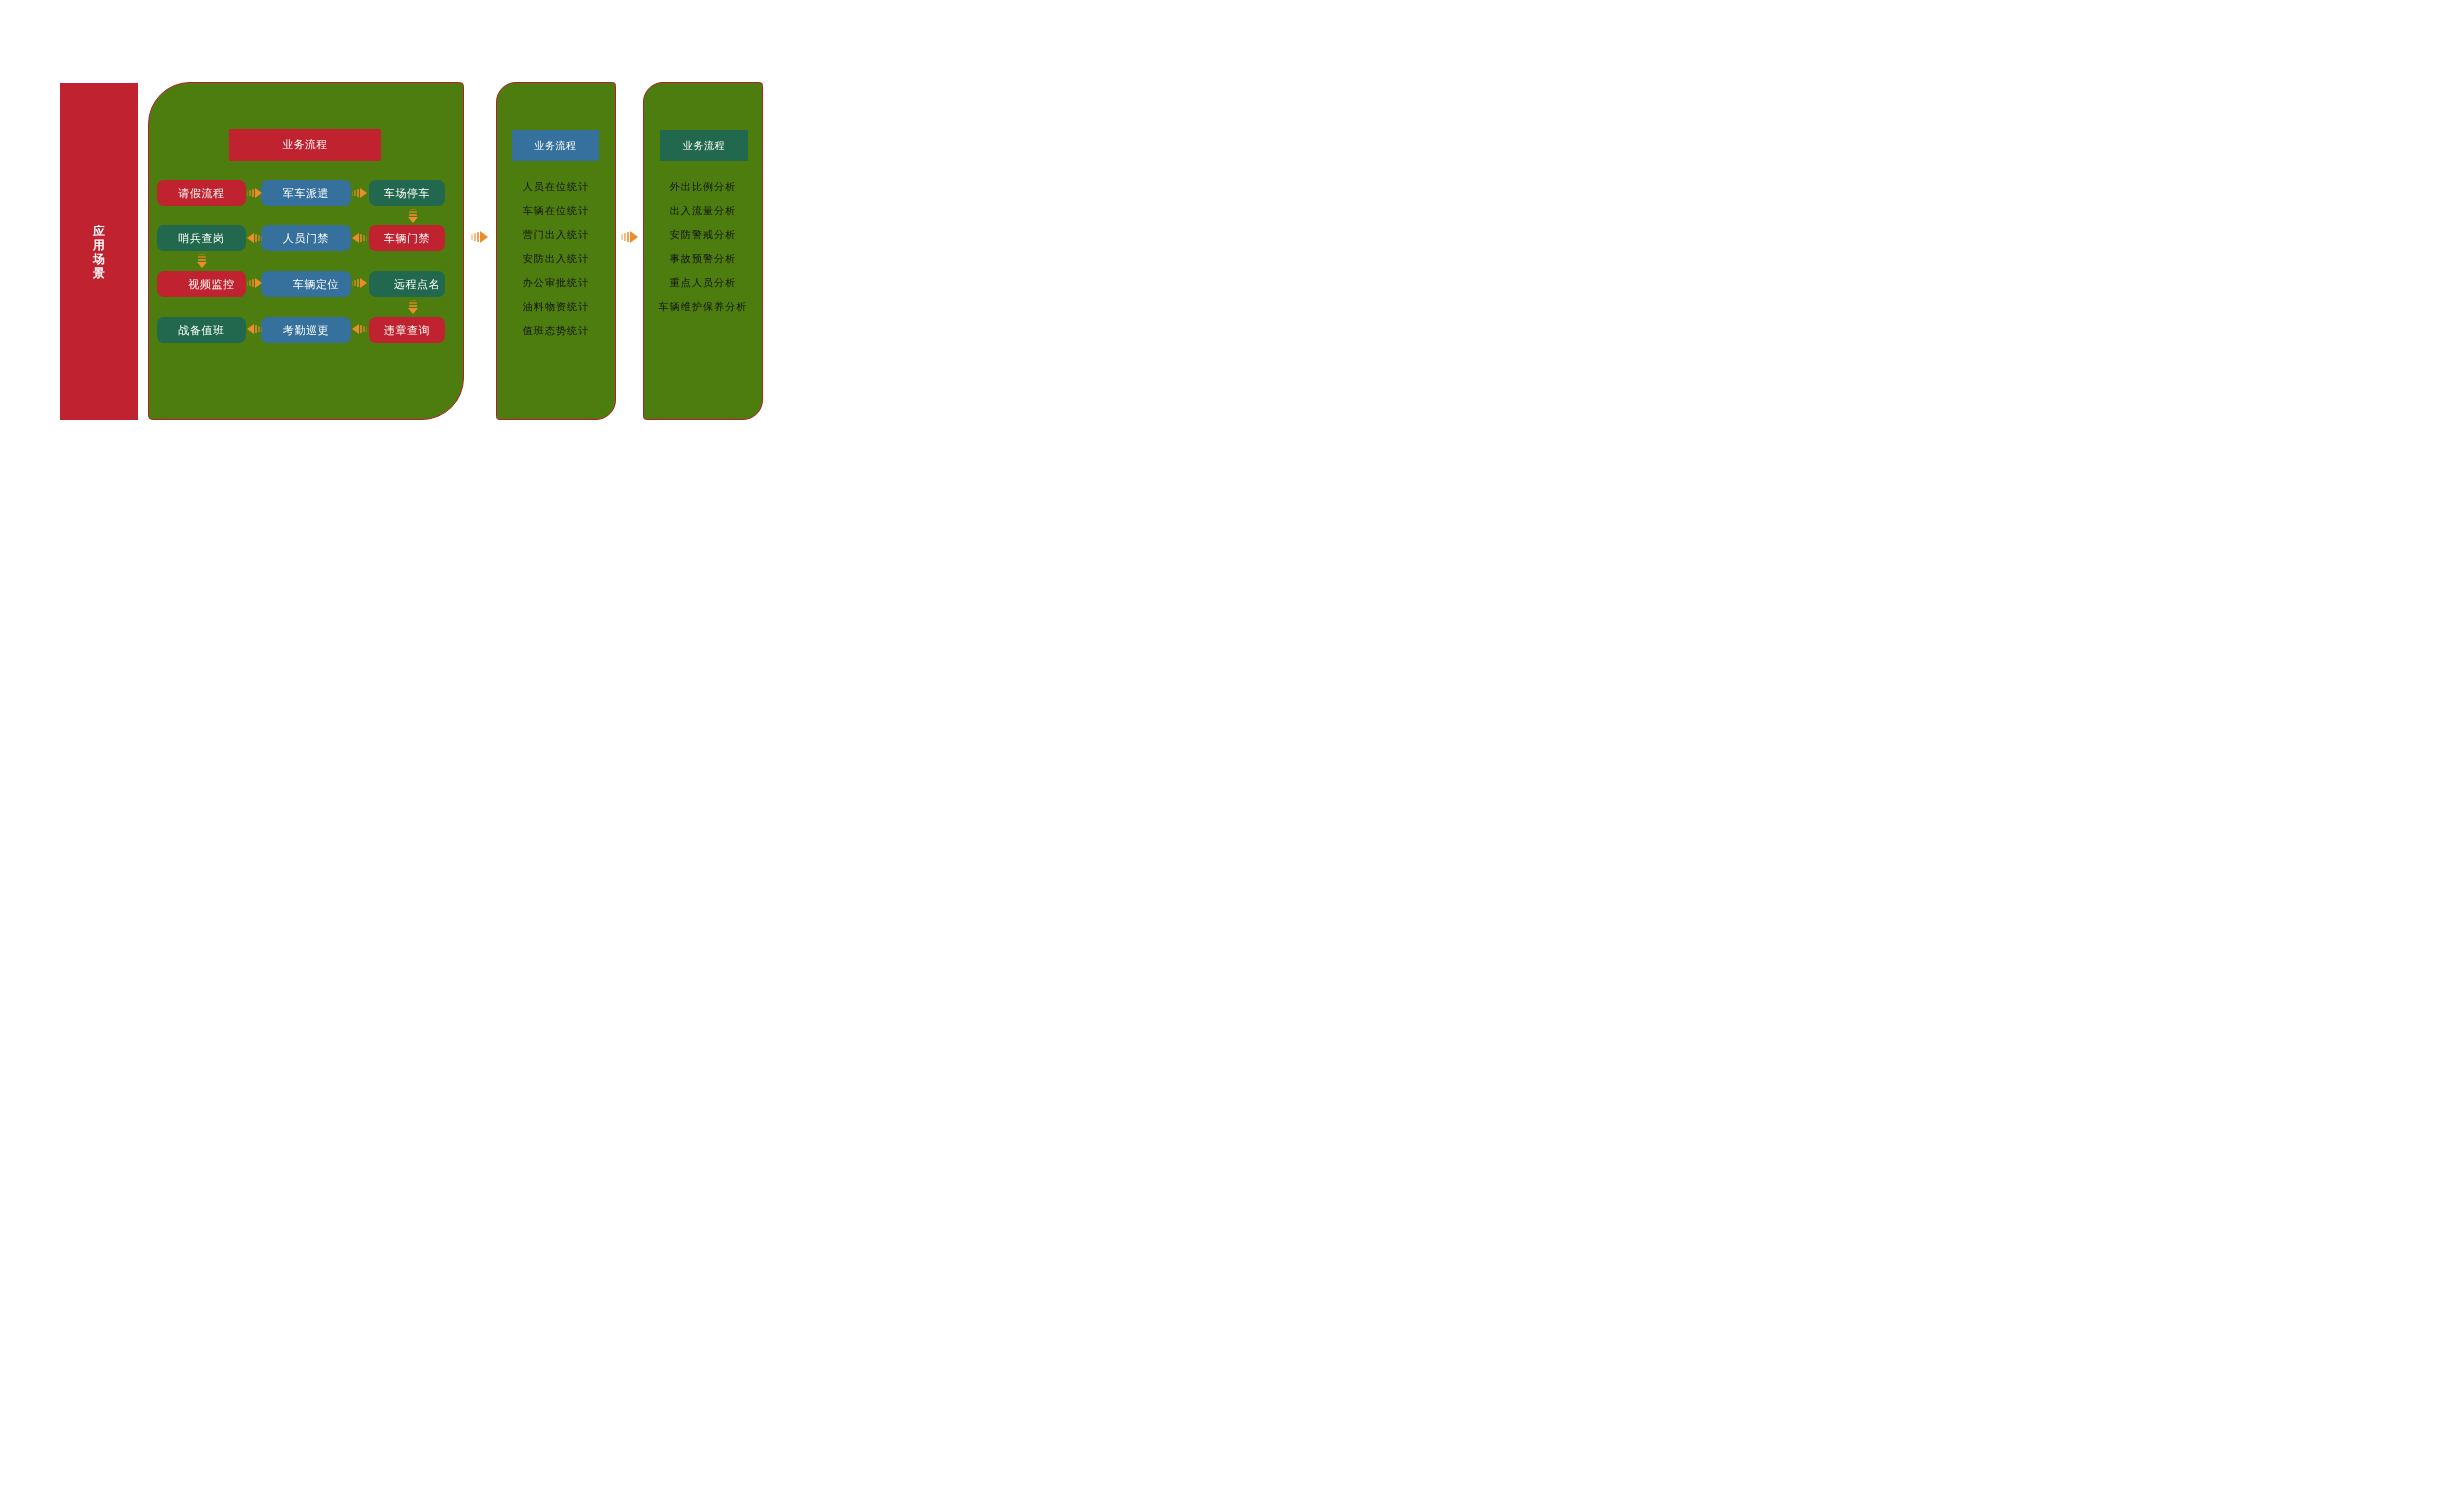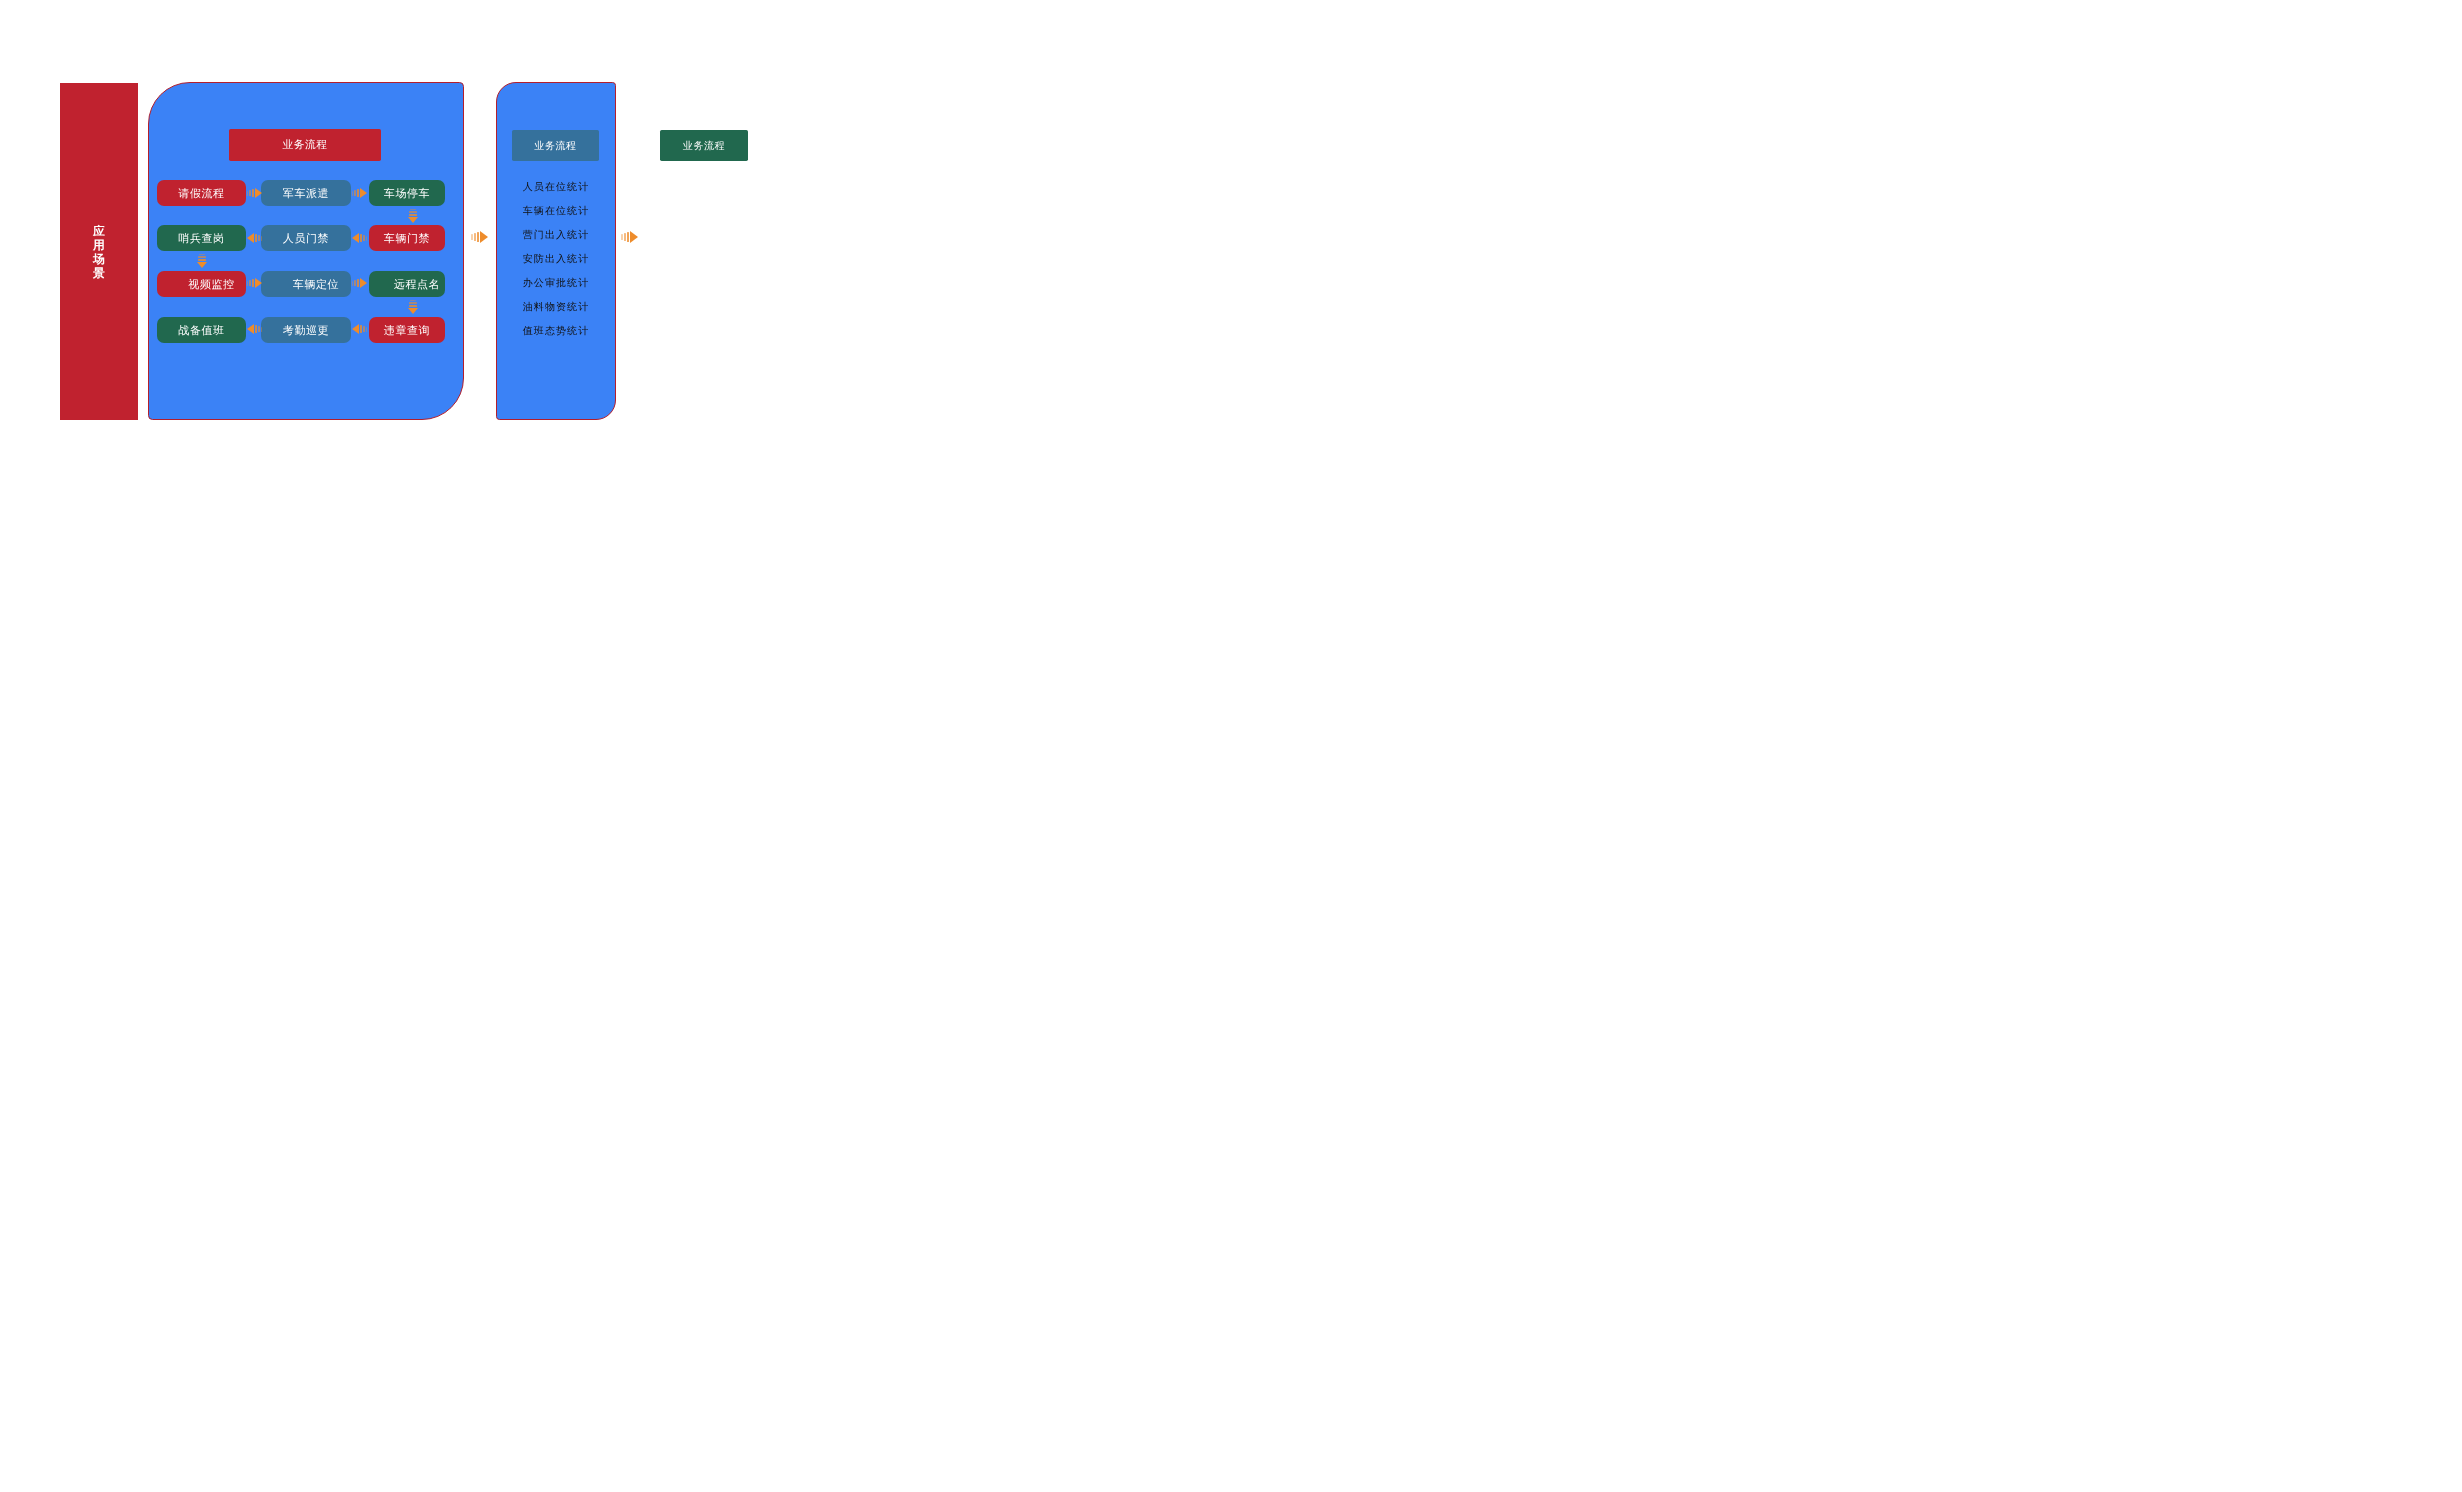--- a/index.html
+++ b/index.html
@@ -20,21 +20,21 @@
     position:absolute;left:60px;top:83px;width:78px;height:337px;
     background:var(--red);display:flex;flex-direction:column;
     align-items:center;justify-content:center;
   }
   .left-bar span{
     color:#fff;font-size:11.8px;font-weight:bold;line-height:14px;display:block;
   }
 
   
   .panel{
-    position:absolute;top:82px;height:338px;background:#3b82f6;
+    position:absolute;top:82px;height:338px;background:#4d7c0f;
     border:1.1px solid var(--panel-border);
     text-decoration:underline;
   }
   .panel-1{left:148px;width:316px;border-radius:42px 4.5px 42px 4.5px;}
   .panel-2{left:496px;width:120px;border-radius:20px 3.4px 20px 3.4px;}
   .panel-3{left:643px;width:120px;border-radius:20px 3.4px 20px 3.4px;}
 
   
   .hdr{
     position:absolute;color:#fff;display:flex;align-items:center;justify-content:center;
@@ -104,20 +104,30 @@
     <ul class="vlist">
       <li>人员在位统计</li>
       <li>车辆在位统计</li>
       <li>营门出入统计</li>
       <li>安防出入统计</li>
       <li>办公审批统计</li>
       <li>油料物资统计</li>
       <li>值班态势统计</li>
     </ul>
   </div>
+  <div class="panel panel-3">
+    <ul class="vlist">
+      <li>外出比例分析</li>
+      <li>出入流量分析</li>
+      <li>安防警戒分析</li>
+      <li>事故预警分析</li>
+      <li>重点人员分析</li>
+      <li>车辆维护保养分析</li>
+    </ul>
+  </div>
 
   <div class="hdr hdr-1" data-color="red">业务流程</div>
   <div class="hdr hdr-2" data-color="blue">业务流程</div>
   <div class="hdr hdr-3" data-color="green">业务流程</div>
 
   <div class="box r0 c0" data-color="red">请假流程</div>
   <div class="box r0 c1" data-color="blue">军车派遣</div>
   <div class="box r0 c2" data-color="green">车场停车</div>
 
   <div class="box r1 c0" data-color="green">哨兵查岗</div>

